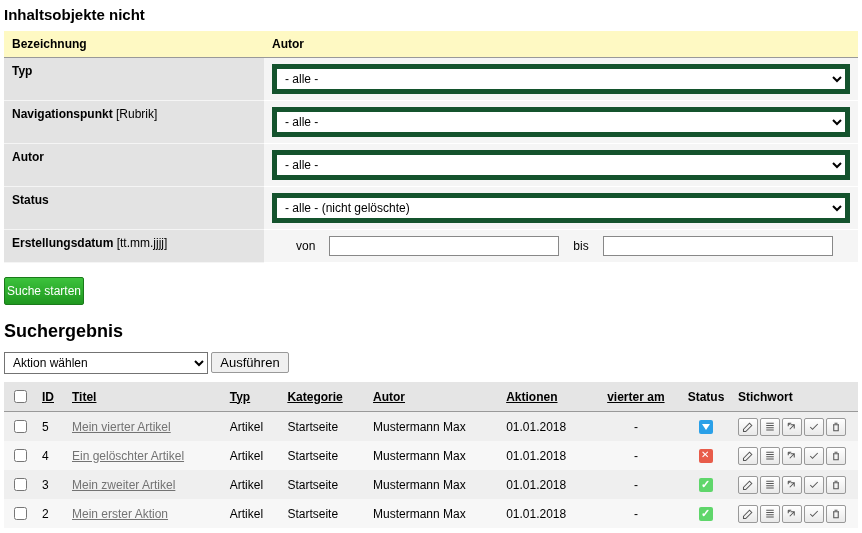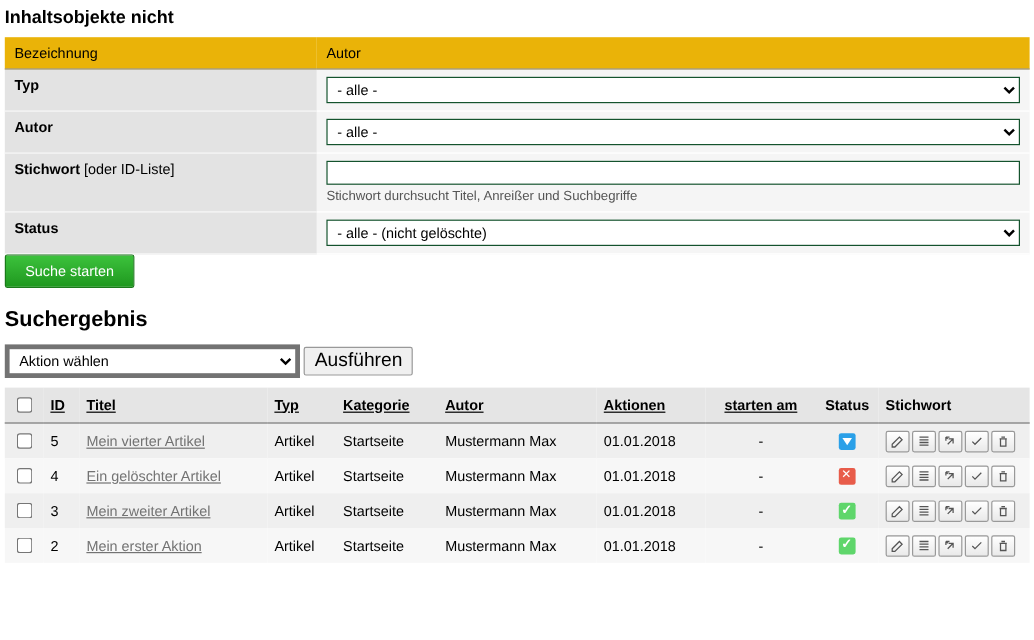--- a/index.html
+++ b/index.html
@@ -25,43 +25,43 @@
     width: 100%;
     border-collapse: collapse;
   }
   table.filter th, table.filter td {
     text-align: left;
     padding: 6px 8px;
     vertical-align: top;
     font-size: 12px;
   }
   table.filter thead th {
-    background: #eab308;
-    font-weight: normal;
+    background: #fef9c3;
+    font-weight: bold;
     border-bottom: 1px solid #999;
   }
   table.filter tbody td.label-cell {
     background: #e3e3e3;
     font-weight: bold;
     width: 260px;
     border-bottom: 1px solid #f5f5f5;
   }
   table.filter tbody td.label-cell .sub {
     font-weight: normal;
   }
   table.filter tbody td.value-cell {
     background: #f5f5f5;
     border-bottom: 1px solid #fff;
   }
   select.full, input.full {
     width: 100%;
     font-size: 12px;
     padding: 2px 4px;
     background: #fff;
-    border: 1px solid #14532d;
+    border: 5px solid #14532d;
   }
   .hint {
     color: #555;
     font-size: 11px;
     margin-top: 4px;
   }
   .date-row {
     display: flex;
     align-items: center;
     gap: 14px;
@@ -71,37 +71,38 @@
     width: 230px;
     font-size: 12px;
     padding: 2px 4px;
     border: 1px solid #888;
   }
   .btn-primary {
     background: #2aa12a;
     background: linear-gradient(#3cc23c,#1f981f);
     color: #fff;
     border: 1px solid #1a7a1a;
-    padding: 6px 16px;
+    padding: 6px 2px;
     font-size: 12px;
     border-radius: 2px;
     cursor: pointer;
+    margin-top: 14px;
   }
   .action-bar {
     margin-bottom: 8px;
   }
   .action-bar select {
-    width: 246px;
+    width: 204px;
     font-size: 12px;
     padding: 2px 4px;
-    border: 4px solid #737373;
+    border: 1px solid #737373;
     background: #fff;
   }
   .action-bar button {
-    font-size: 16px;
+    font-size: 13px;
     padding: 2px 8px;
     background: #f0f0f0;
     border: 1px solid #999;
     border-radius: 2px;
     cursor: pointer;
   }
   table.results {
     width: 100%;
     border-collapse: collapse;
   }
@@ -197,42 +198,56 @@
   <tbody>
     <tr>
       <td class="label-cell">Typ</td>
       <td class="value-cell">
         <select class="full">
           <option>- alle -</option>
         </select>
       </td>
     </tr>
     <tr>
+      <td class="label-cell">
+        <span>Navigationspunkt</span><span class="sub"> [Rubrik]</span>
+      </td>
+      <td class="value-cell">
+        <select class="full">
+          <option>- alle -</option>
+        </select>
+      </td>
+    </tr>
+    <tr>
       <td class="label-cell">Autor</td>
       <td class="value-cell">
         <select class="full">
           <option>- alle -</option>
         </select>
       </td>
     </tr>
     <tr>
-      <td class="label-cell">
-        <span>Stichwort</span><span class="sub"> [oder ID-Liste]</span>
-      </td>
-      <td class="value-cell">
-        <input class="full" type="text" value="" style="">
-        <div class="hint">Stichwort durchsucht Titel, Anreißer und Suchbegriffe</div>
-      </td>
-    </tr>
-    <tr>
       <td class="label-cell">Status</td>
       <td class="value-cell">
         <select class="full">
           <option>- alle - (nicht gelöschte)</option>
         </select>
+      </td>
+    </tr>
+    <tr>
+      <td class="label-cell">
+        <span>Erstellungsdatum</span><span class="sub"> [tt.mm.jjjj]</span>
+      </td>
+      <td class="value-cell">
+        <div class="date-row">
+          <span>von</span>
+          <input type="text" value="" style="">
+          <span>bis</span>
+          <input type="text" value="" style="">
+        </div>
       </td>
     </tr>
   </tbody>
 </table>
 
 <button class="btn-primary">Suche starten</button>
 
 <h2 class="section-title">Suchergebnis</h2>
 
 <div class="action-bar">
@@ -245,21 +260,21 @@
 <table class="results">
   <thead>
     <tr>
       <th class="col-check"><input type="checkbox" style=""></th>
       <th class="col-id"><span class="sort-link">ID</span></th>
       <th><span class="sort-link">Titel</span></th>
       <th><span class="sort-link">Typ</span></th>
       <th><span class="sort-link">Kategorie</span></th>
       <th><span class="sort-link">Autor</span></th>
       <th><span class="sort-link">Aktionen</span></th>
-      <th class="center"><span class="sort-link">starten am</span></th>
+      <th class="center"><span class="sort-link">vierter am</span></th>
       <th class="col-status center">Status</th>
       <th class="col-actions">Stichwort</th>
     </tr>
   </thead>
   <tbody id="results-body">
       <tr>
         <td class="col-check"><input type="checkbox" style=""></td>
         <td class="col-id">5</td>
         <td><a href="#" class="title-link">Mein vierter Artikel</a></td>
         <td>Artikel</td>

